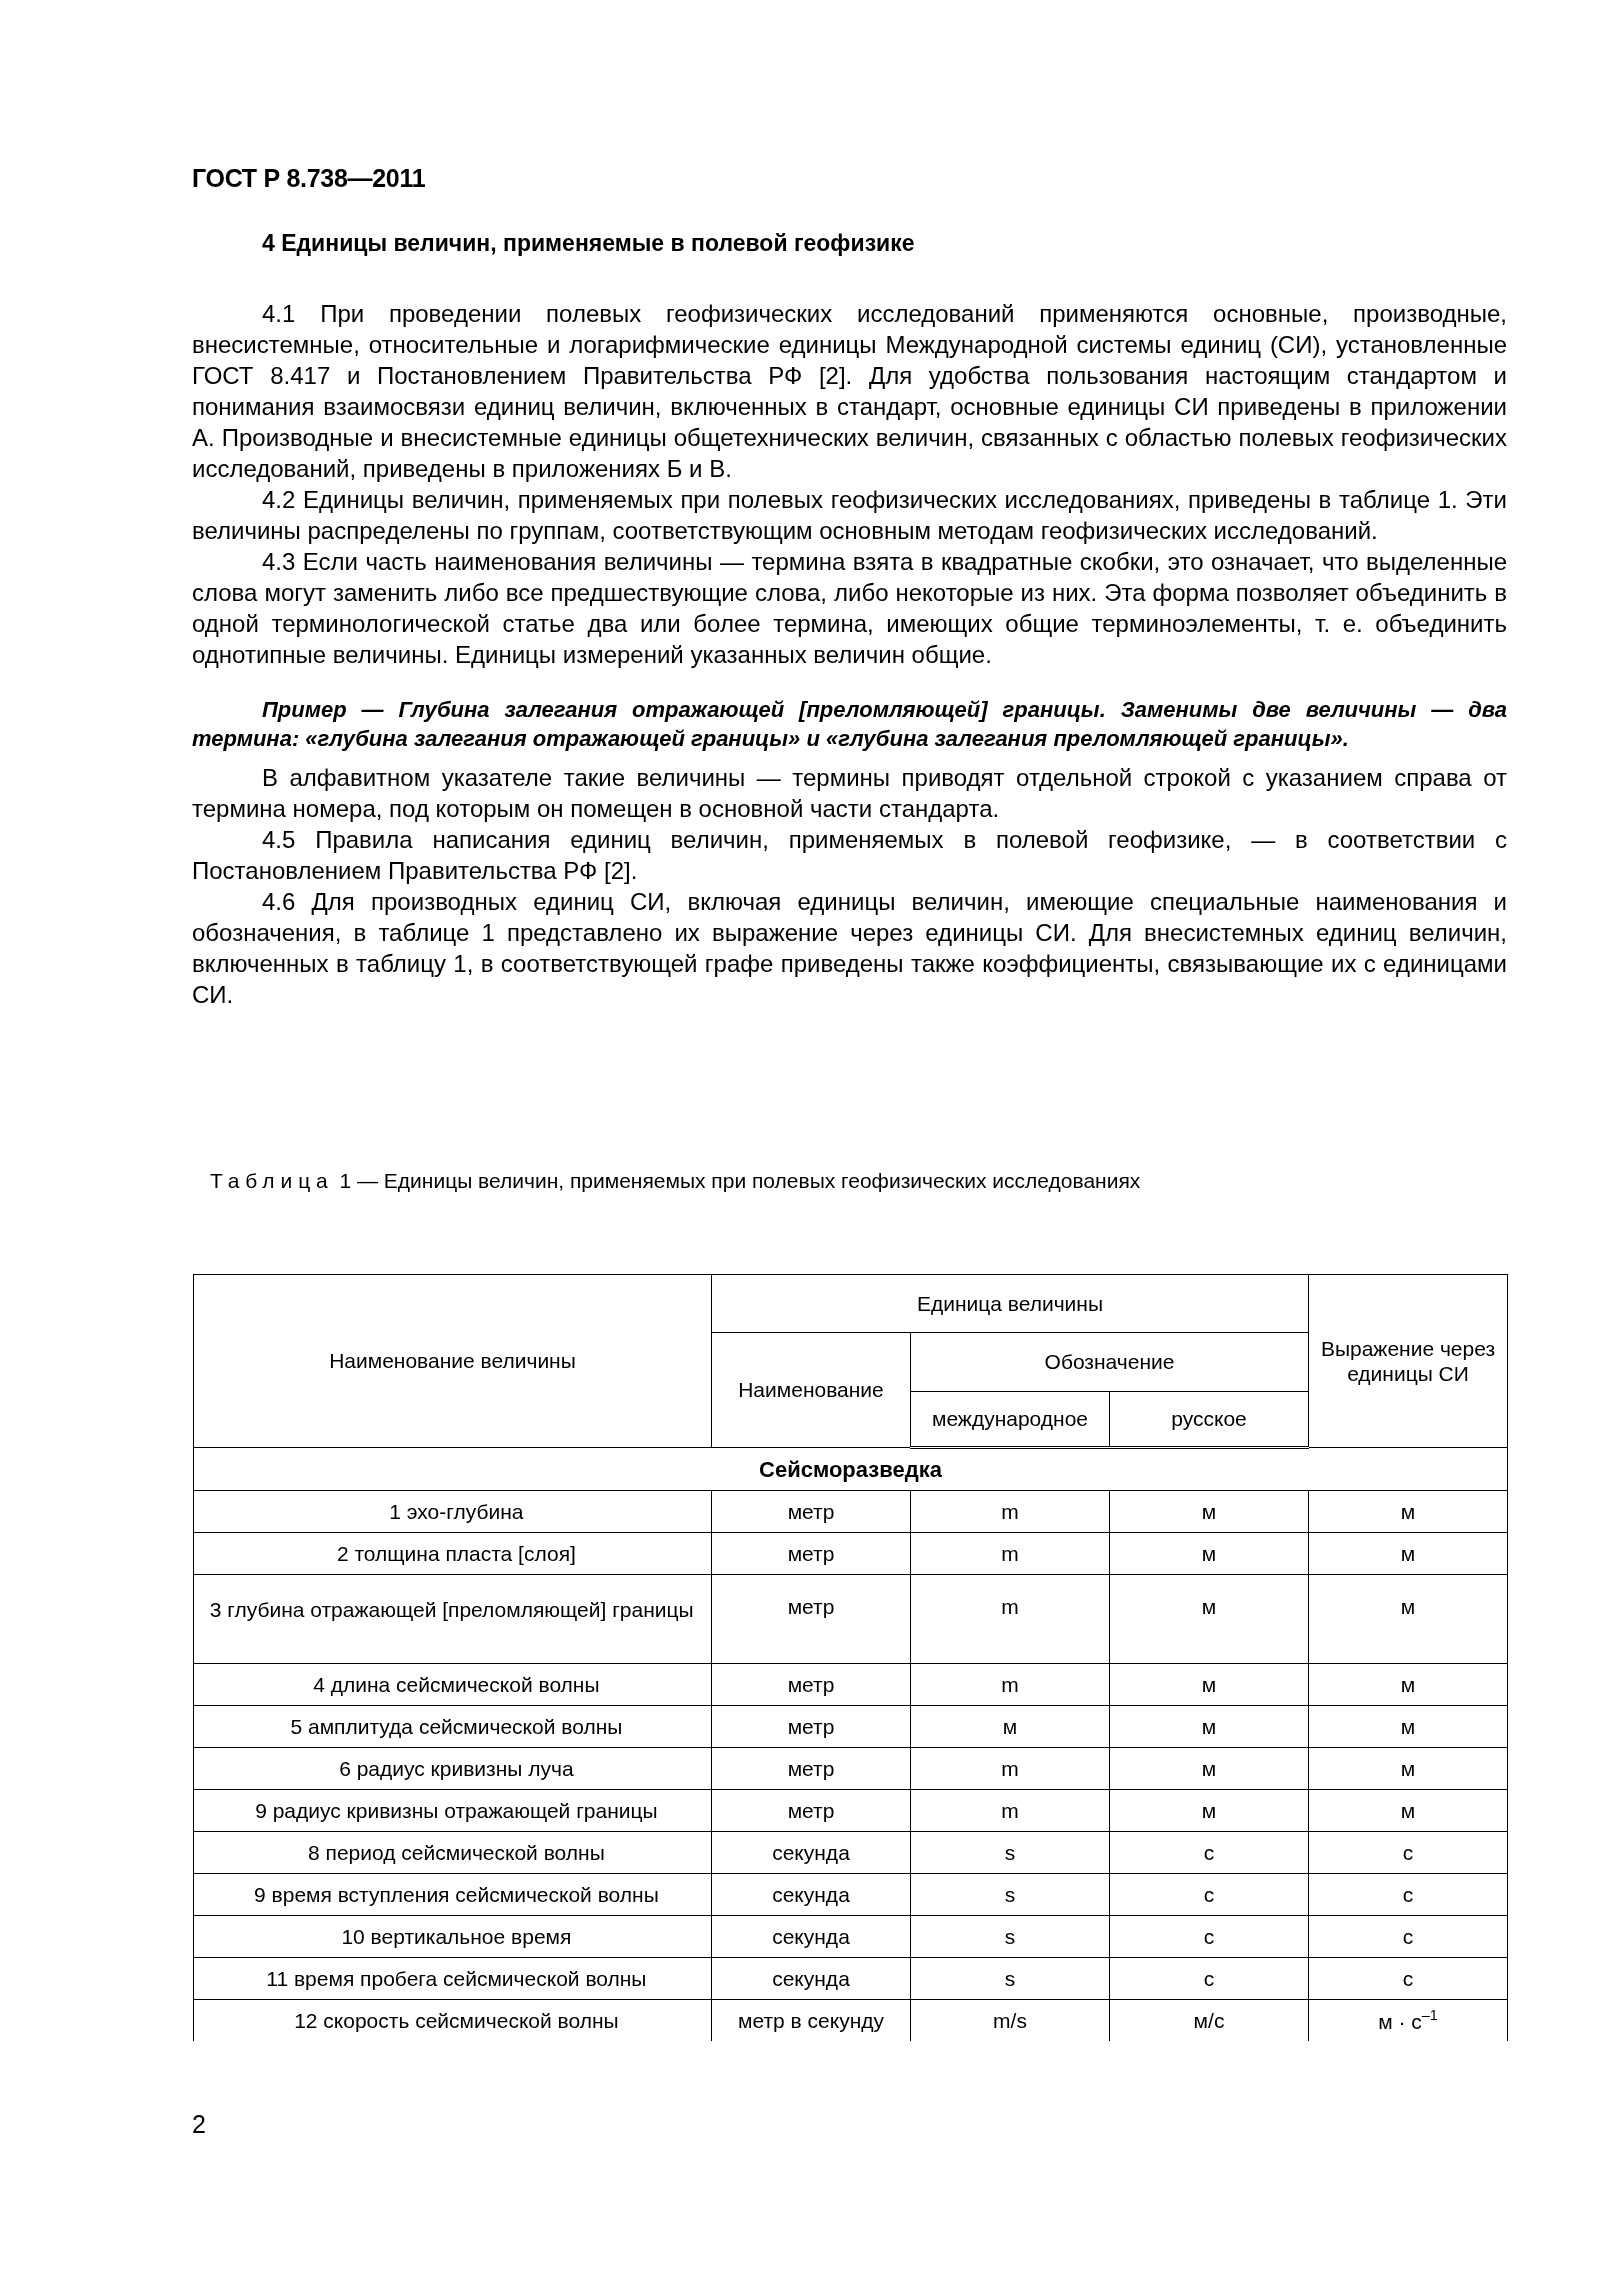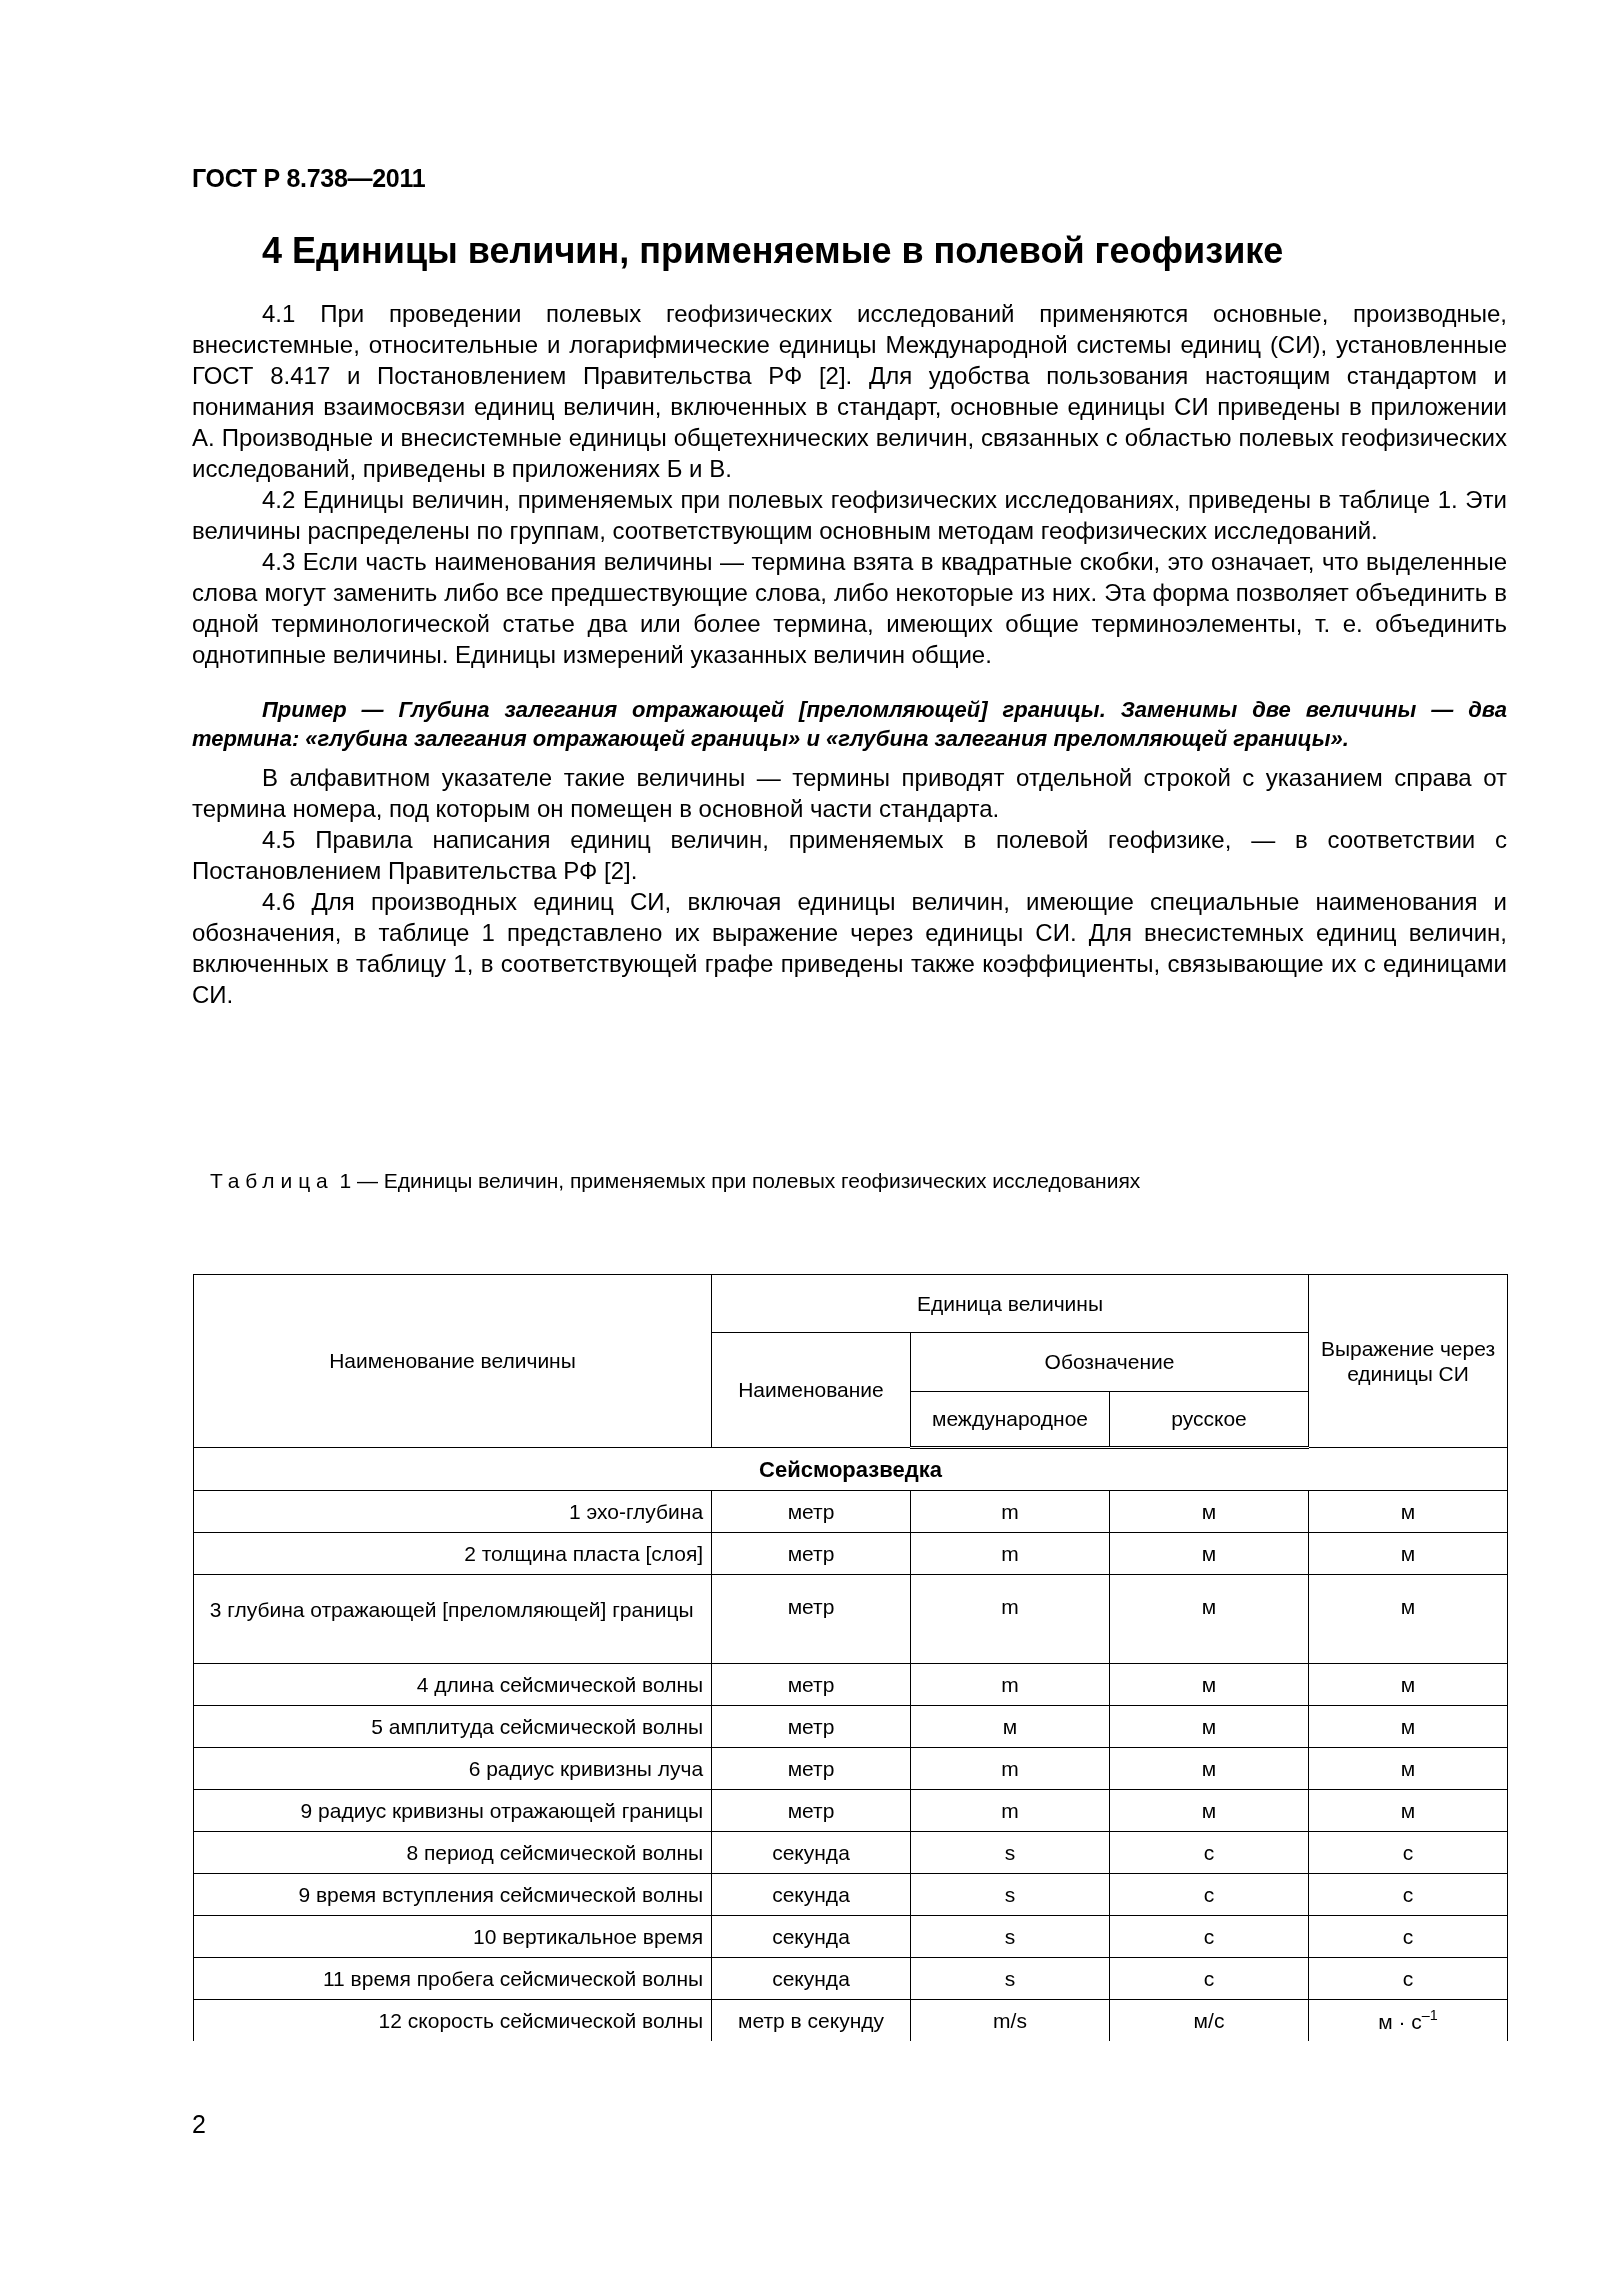--- a/index.html
+++ b/index.html
@@ -6,21 +6,21 @@
   body {
     width: 1623px; height: 2295px; position: relative; overflow: hidden;
     font-family: "Liberation Sans", "DejaVu Sans", sans-serif; color: #000;
   }
   .doc-id {
     position: absolute; left: 192px; top: 164px;
     font-size: 25px; font-weight: bold; letter-spacing: -0.3px; text-align: right;
   }
   .heading {
     position: absolute; left: 262px; top: 230px;
-    font-size: 36px; font-weight: bold;
+    font-size: 23px; font-weight: bold;
   }
   .body-text {
     position: absolute; left: 192px; top: 298px; width: 1315px;
     font-size: 24px; line-height: 31px; text-align: justify;
   }
   .body-text p { margin: 0; text-indent: 70px; }
   .body-text p.example {
     font-style: italic; font-weight: bold; font-size: 22px; line-height: 29.4px;
     margin-top: 25px; margin-bottom: 7.9px;
   }
@@ -34,21 +34,21 @@
     position: absolute; left: 193px; top: 1274px;
     border-collapse: collapse; table-layout: fixed;
     font-size: 21px;
   }
   table.units th, table.units td {
     border: 1.3px solid #000; padding: 0 7.9px; font-weight: normal;
     text-align: center; vertical-align: middle;
   }
   table.units td.thin-v, table.units th.thin-v { border-left-width: 0.7px; border-right-width: 0.7px; }
   table.units thead tr:last-child th { border-bottom: 3.9px double #000; }
-  table.units td.name-cell { text-align: right; padding-left: 15.7px; padding-right: 7.9px; line-height: 29px; }
+  table.units td.name-cell { text-align: center; padding-left: 15.7px; padding-right: 7.9px; line-height: 29px; }
   table.units td.section { font-weight: bold; font-size: 22px; height: 41px; }
   table.units tbody tr.data td { height: 41px; }
   table.units tbody tr.data.tall td { height: 68px; vertical-align: top; padding-top: 20px; }
   table.units tbody tr.last td { border-bottom: none; }
   sup.exp { font-size: 14.4px; vertical-align: 9.2px; }
   .page-number {
     position: absolute; left: 192px; top: 2110px; font-size: 25px;
   }
 </style>
 </head>

